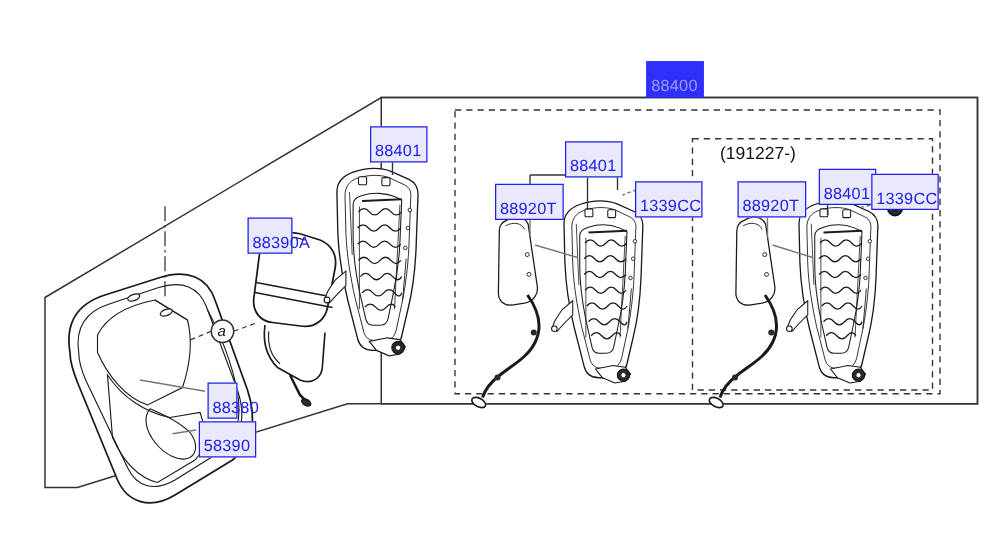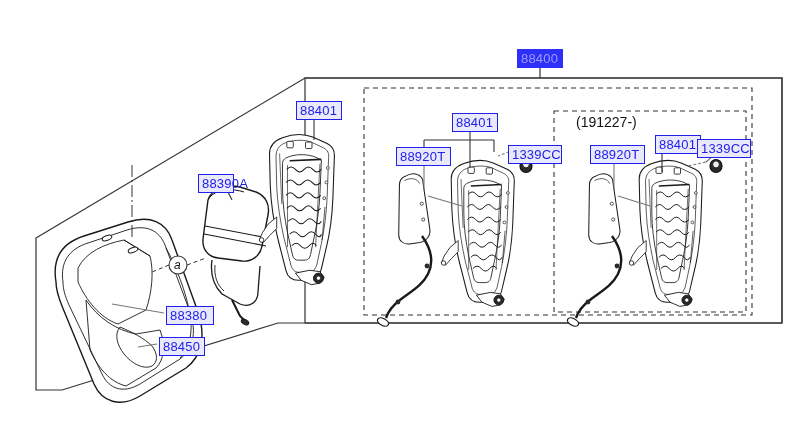--- a/index.html
+++ b/index.html
@@ -2,21 +2,21 @@
 <html><head>
 <meta charset="utf-8">
 <style>
   html,body{margin:0;padding:0;background:#ffffff;}
   body{width:796px;height:446px;overflow:hidden;font-family:"Liberation Sans",sans-serif;}
   #stage{position:relative;width:796px;height:446px;background:#ffffff;}
   #art{position:absolute;left:0;top:0;width:796px;height:446px;}
 
   .lbl{position:absolute;box-sizing:border-box;color:#2020ee;background:#e9e9fb;
        border:1px solid #2020ee;font-size:13px;line-height:15px;letter-spacing:.2px;
-       padding:1px 3px 1px 3px;white-space:nowrap;font-family:"Liberation Sans",sans-serif;}
+       padding:11px 3px 1px 3px;white-space:nowrap;font-family:"Liberation Sans",sans-serif;}
   .lbl.sel{color:#9a9aff;background:#2f2ffa;border-color:#2f2ffa;}
   .plain{position:absolute;color:#111111;font-size:14px;line-height:16px;white-space:nowrap;
          font-family:"Liberation Sans",sans-serif;}
 </style>
 </head>
 <body>
 
 <div id="stage">
 
   <svg id="art" viewBox="0 0 796 446">
@@ -216,23 +216,23 @@
 
 
   <div class="plain" style="left:576px;top:114px;">(191227-)</div>
 
   <div class="lbl sel" style="left:517px;top:49px;width:46px;">88400</div>
 
   <div class="lbl" style="left:296px;top:101px;width:46px;">88401</div>
 
   <div class="lbl" style="left:198px;top:174px;width:36px;">88390A</div>
 
-  <div class="lbl" style="left:166px;top:306px;width:48px;">88380</div>
-
-  <div class="lbl" style="left:159px;top:337px;width:46px;">88450</div>
+  <div class="lbl" style="left:166px;top:306px;width:24px;">88380</div>
+
+  <div class="lbl" style="left:159px;top:337px;width:46px;">58390</div>
 
   <div class="lbl" style="left:452px;top:113px;width:46px;">88401</div>
 
   <div class="lbl" style="left:396px;top:147px;width:55px;">88920T</div>
 
   <div class="lbl" style="left:508px;top:145px;width:54px;">1339CC</div>
 
   <div class="lbl" style="left:590px;top:145px;width:55px;">88920T</div>
 
   <div class="lbl" style="left:655px;top:135px;width:46px;">88401</div>

